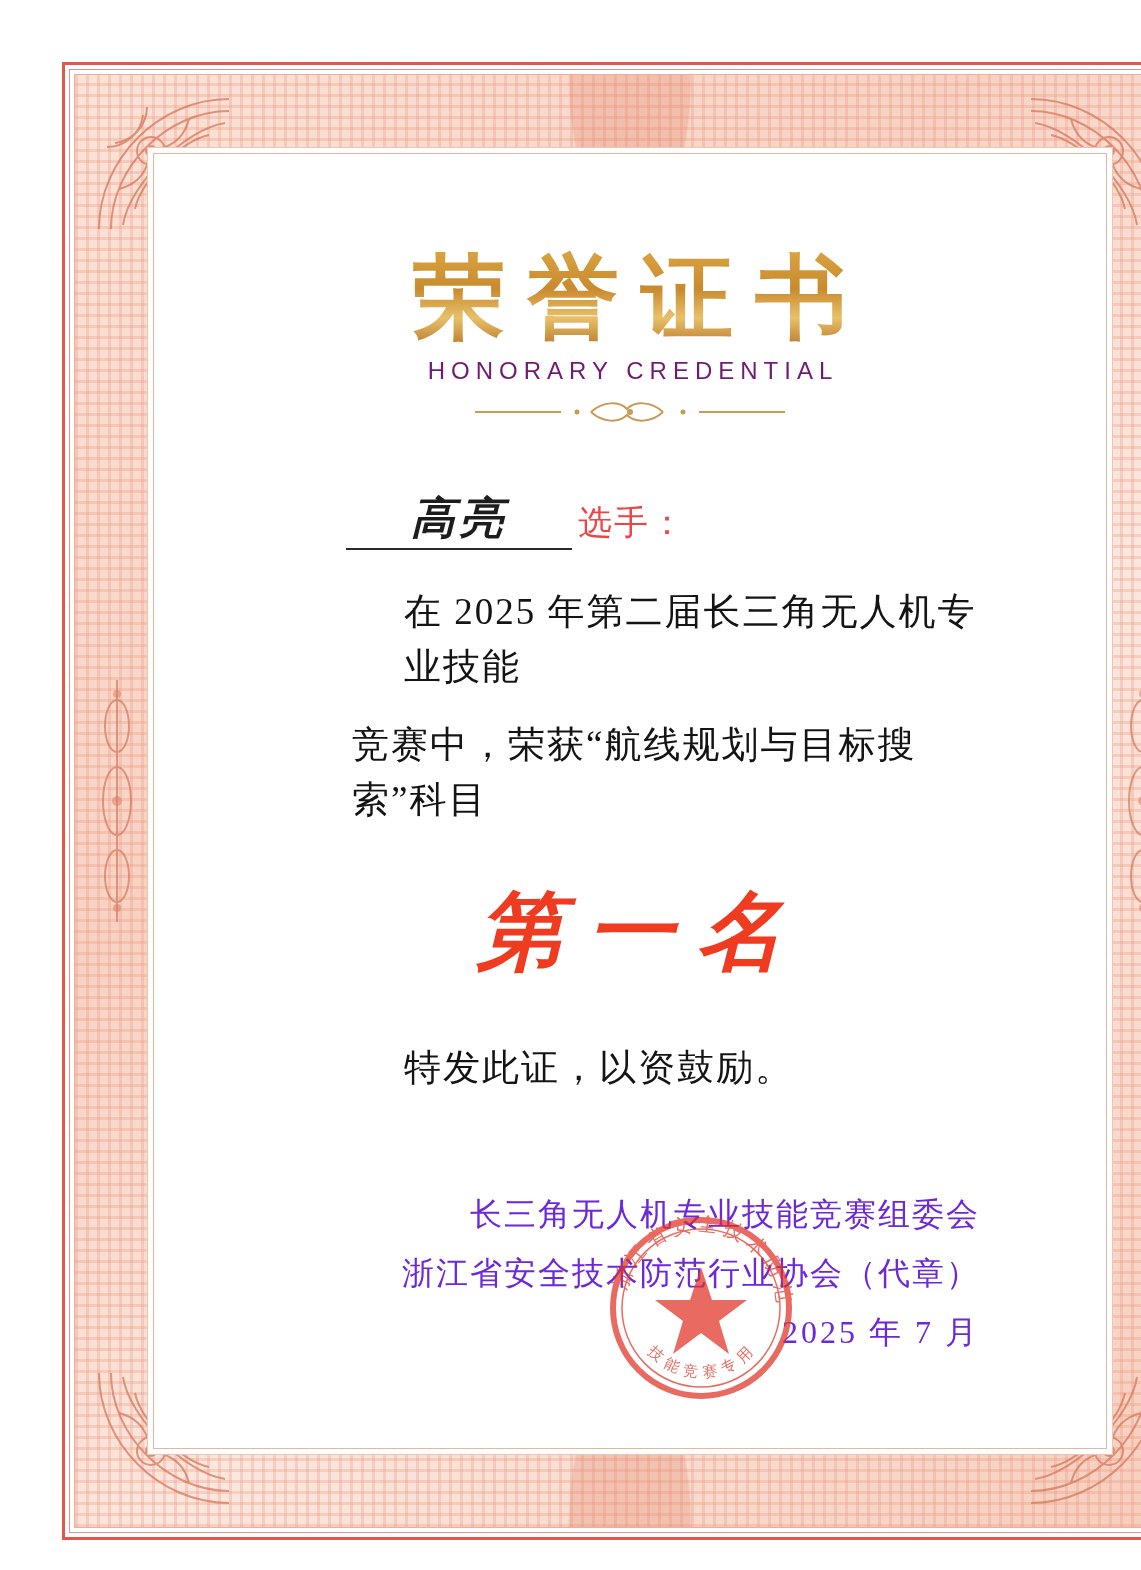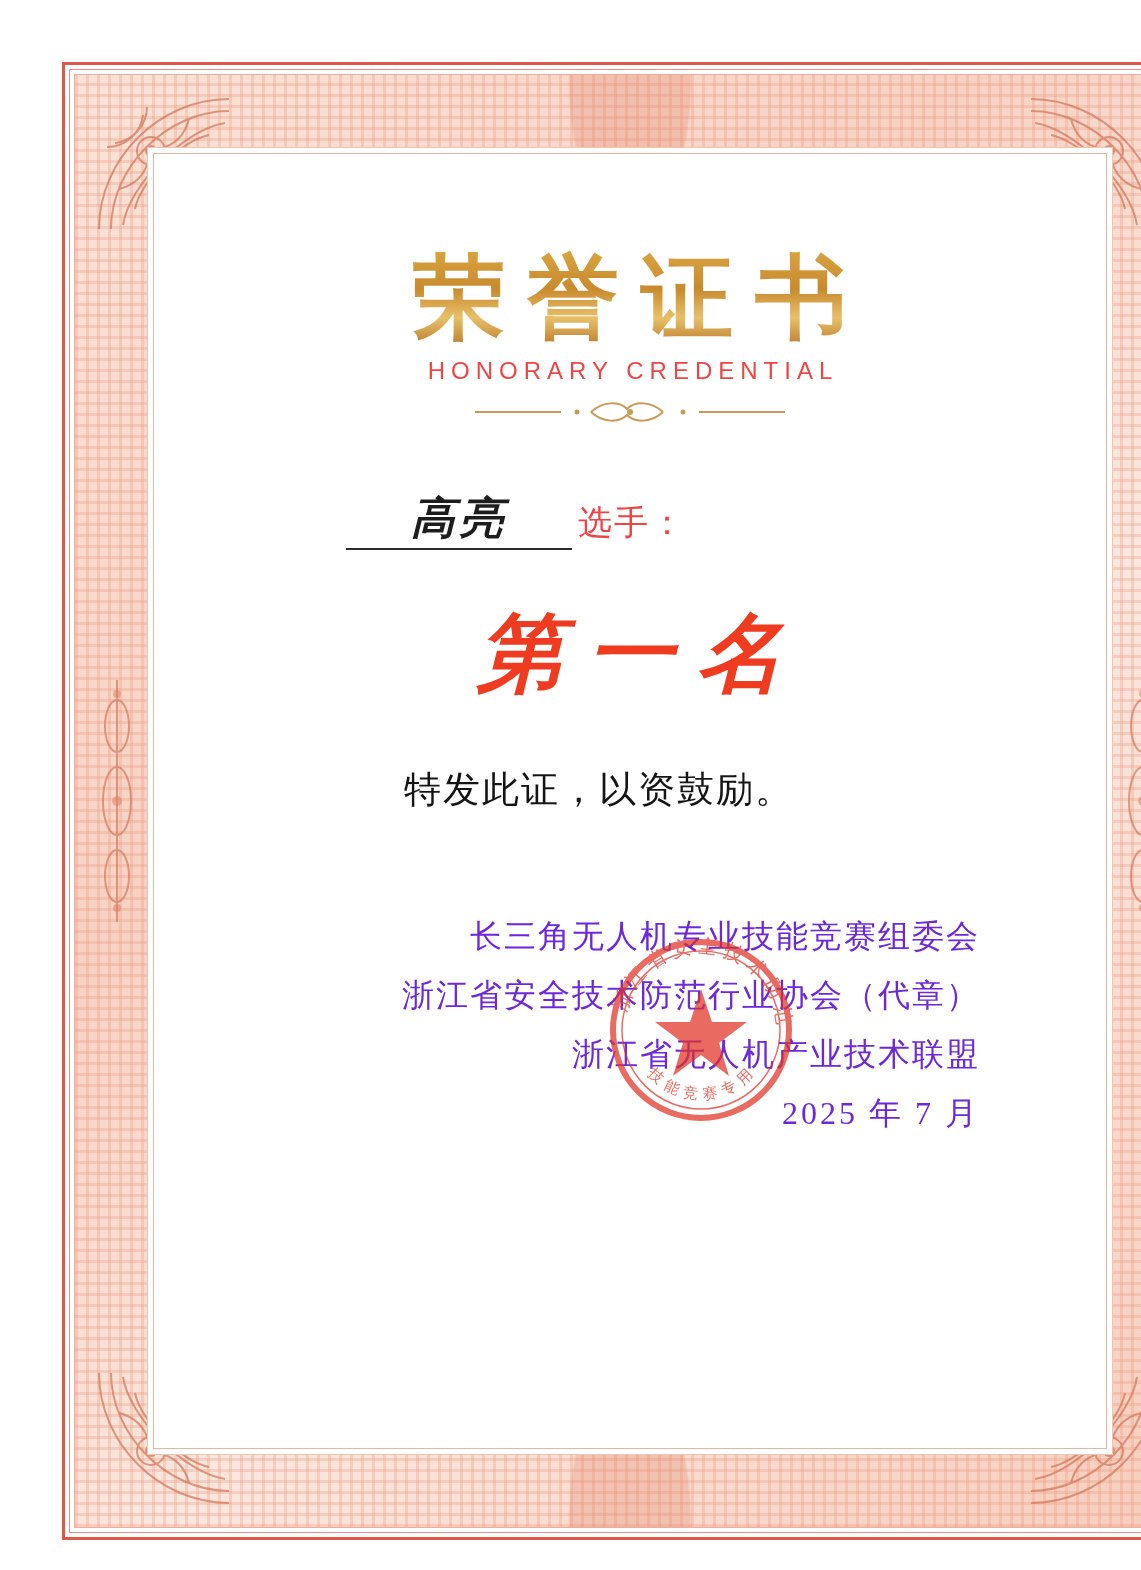--- a/index.html
+++ b/index.html
@@ -127,21 +127,21 @@
     -webkit-text-fill-color: transparent;
   }
 
   .title-en {
     margin-top: 10px;
     text-align: center;
     font-family: "Liberation Sans", sans-serif;
     font-size: 24px;
     letter-spacing: 6px;
     text-indent: 6px;
-    color: #ef4444;
+    color: #701a75;
   }
 
   .divider {
     margin: 14px auto 0;
     width: 330px;
     height: 26px;
     position: relative;
   }
   .divider svg { width: 100%; height: 100%; display: block; }
 
@@ -354,21 +354,23 @@
             <circle cx="112" cy="13" r="2.5" fill="#c79a55"></circle>
             <circle cx="218" cy="13" r="2.5" fill="#c79a55"></circle>
           </svg>
         </div>
 
         <div class="recipient-row">
           <div class="recipient-name">高亮</div>
           <div class="recipient-suffix">选手：</div>
         </div>
 
-
+        <div class="body-line">在 2025 年第二届长三角无人机专业技能</div>
+
+        <div class="body-line second">竞赛中，荣获“航线规划与目标搜索”科目</div>
 
         <div class="award-rank">第一名</div>
 
         <div class="closing">特发此证，以资鼓励。</div>
 
         <div class="signature-block">
 
           <div class="seal">
             <svg viewBox="0 0 210 210" xmlns="http://www.w3.org/2000/svg">
               <defs>
@@ -382,20 +384,19 @@
                 <textPath href="#sealArc" startOffset="7%">浙江省安全技术防范行业协会</textPath>
               </text>
               <text font-family="'Liberation Serif', serif" font-size="15" fill="#e03224" letter-spacing="6">
                 <textPath href="#sealArcBottom" startOffset="22%">技能竞赛专用</textPath>
               </text>
             </svg>
           </div>
 
           <div class="sig-line">长三角无人机专业技能竞赛组委会</div>
           <div class="sig-line">浙江省安全技术防范行业协会（代章）</div>
-          <div class="sig-line">浙江省无人机产业技术联盟</div>
           <div class="sig-line date">2025 年 7 月</div>
         </div>
 
       </div>
     </div>
   </div>
 </div>
 
 </body></html>

